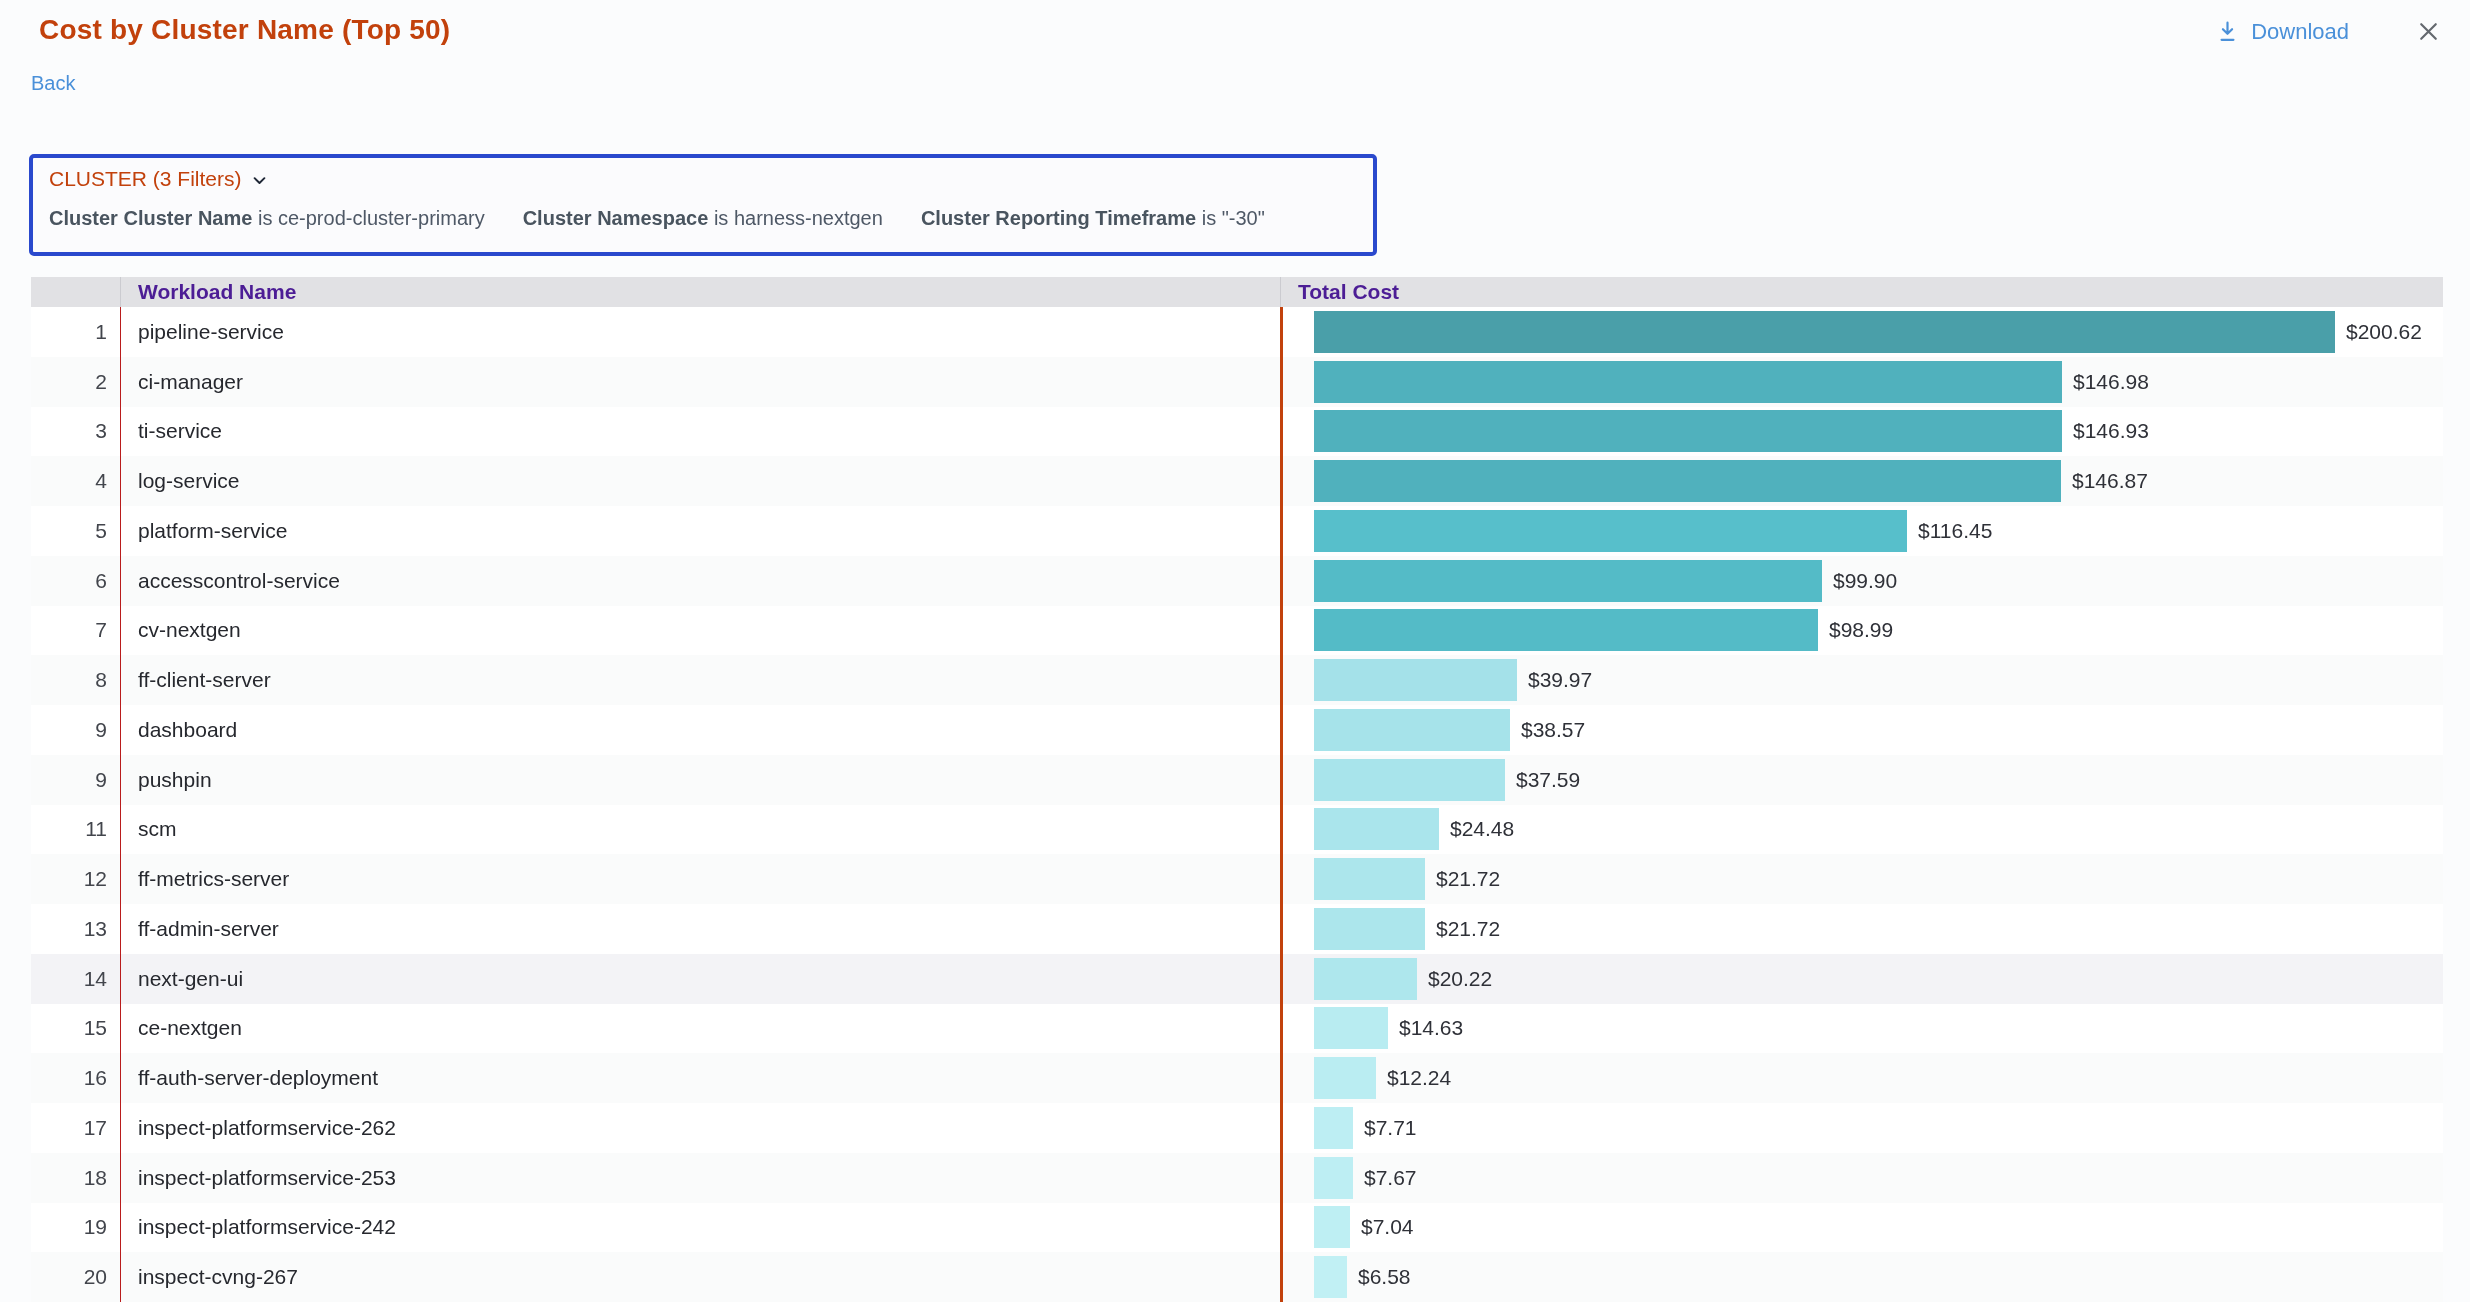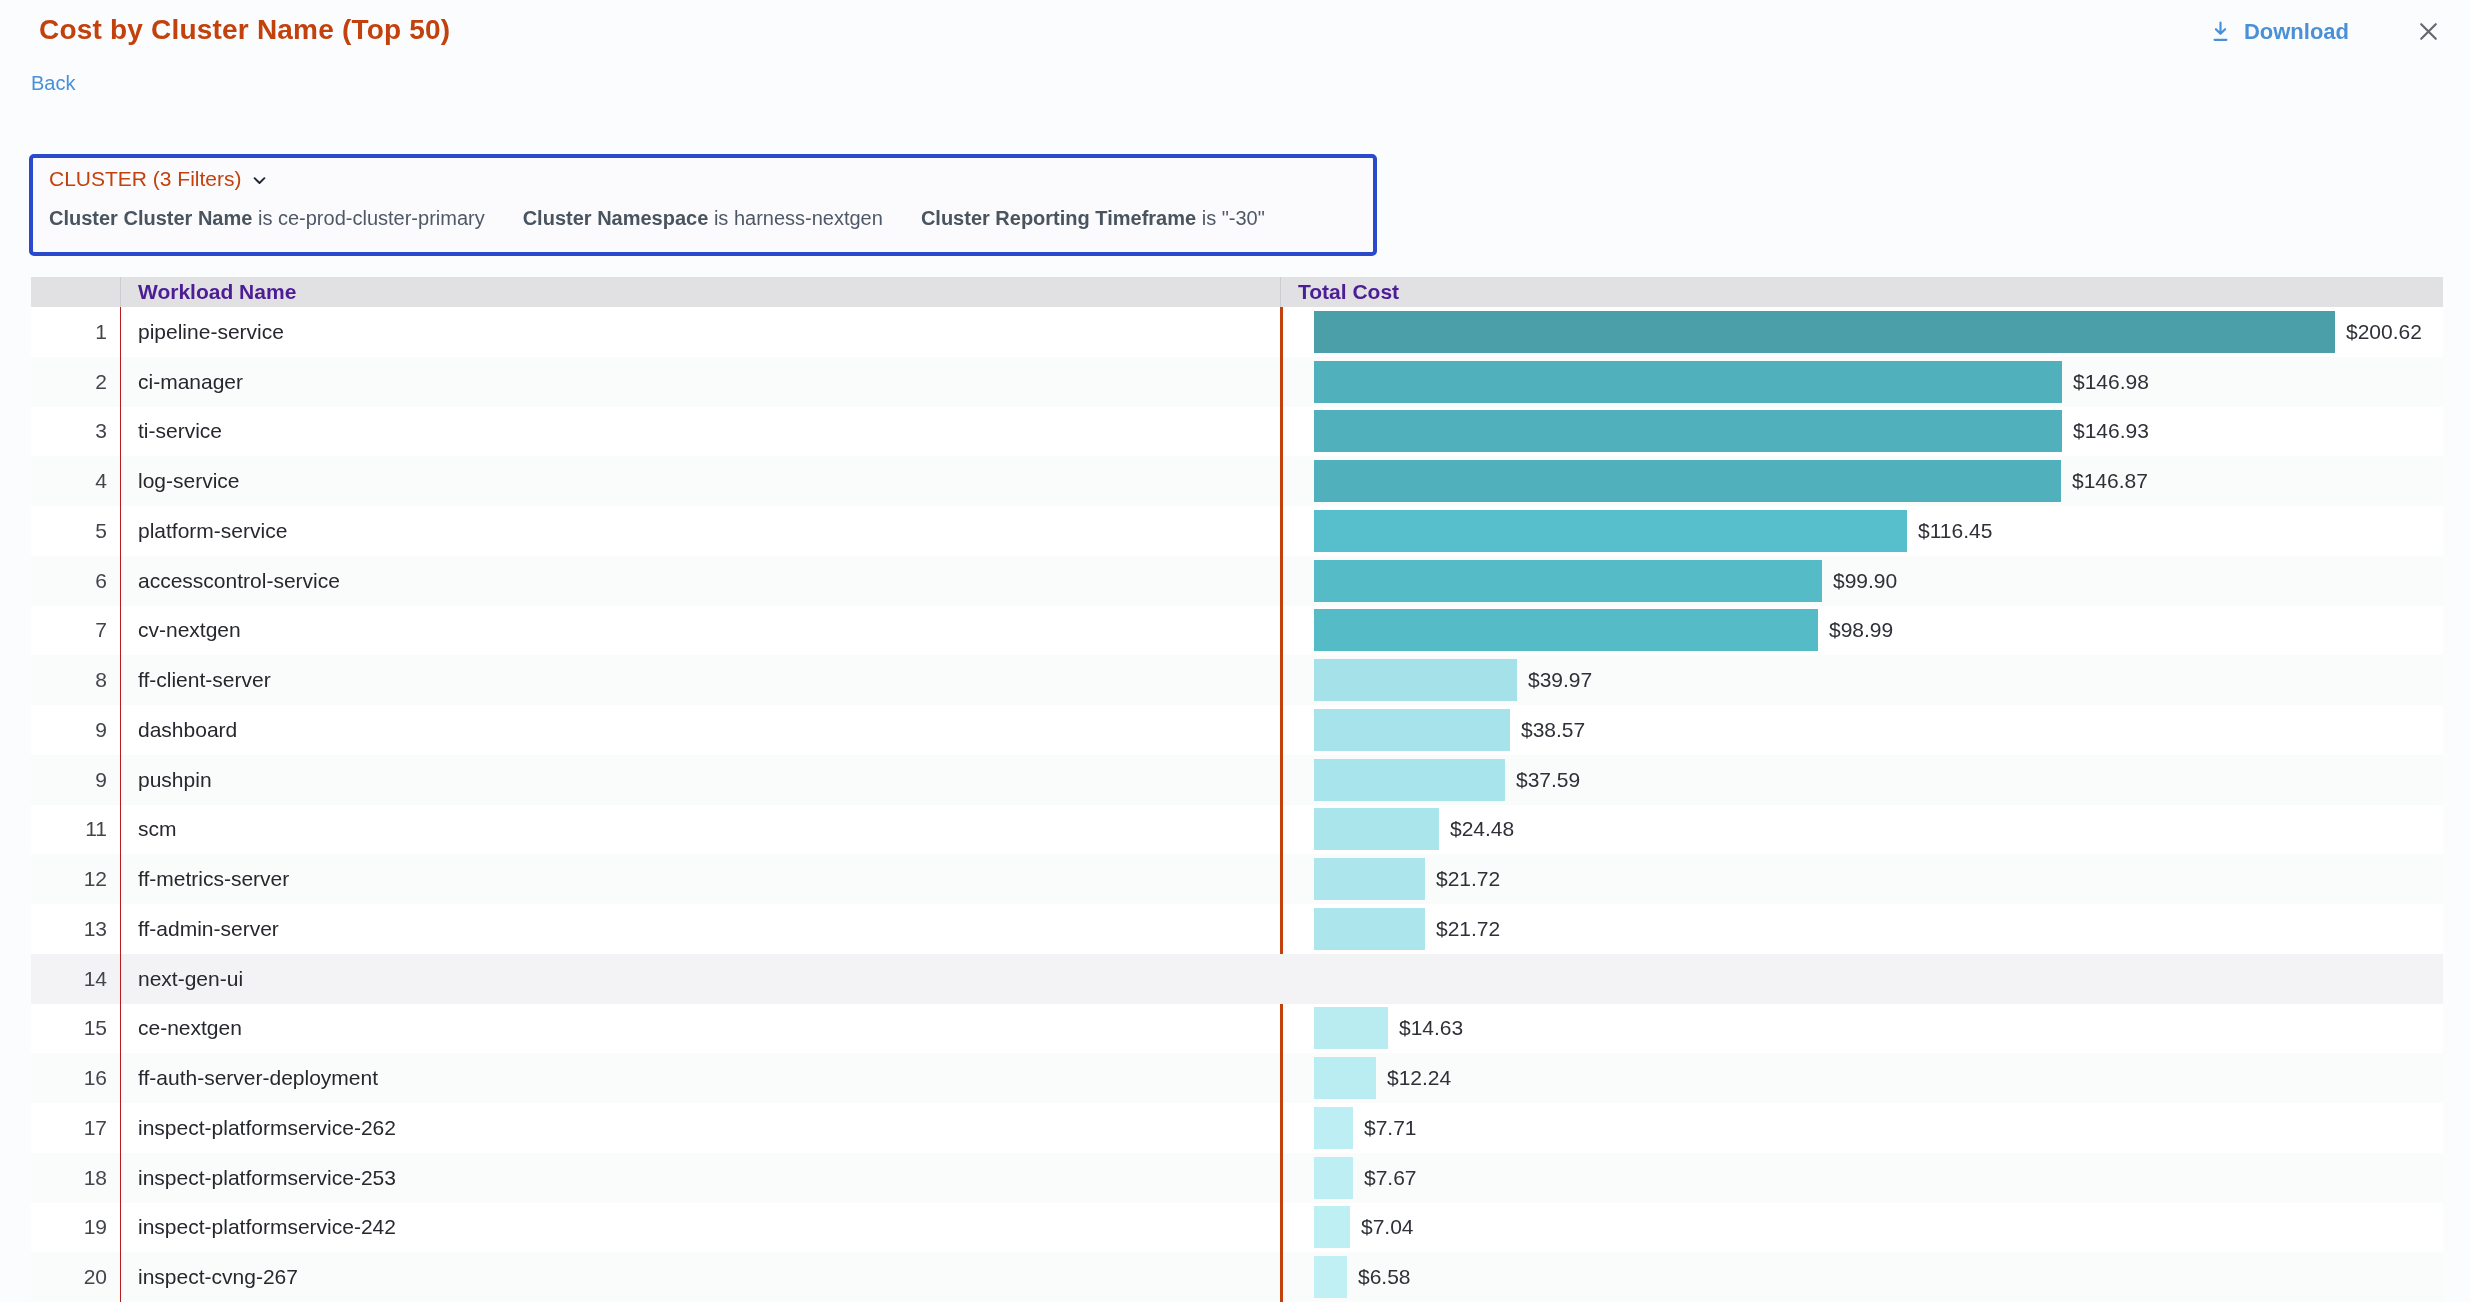--- a/index.html
+++ b/index.html
@@ -12,21 +12,21 @@
   .page-title{
     position:absolute;left:31px;top:6px;margin:8px;
     font-size:28px;font-weight:700;color:#c2410c;letter-spacing:.2px;
   }
   .top-actions{
     position:absolute;top:18px;right:28px;display:flex;align-items:center;
   }
   .download-btn{
     display:flex;align-items:center;gap:11px;
     background:none;border:none;padding:0;cursor:pointer;
-    font-family:inherit;font-size:22px;font-weight:700;color:var(--accent-blue,#4a90d9);
+    font-family:inherit;font-size:22px;font-weight:400;color:var(--accent-blue,#4a90d9);
   }
   .download-btn svg{display:block;}
   .close-btn{
     margin-left:66px;background:none;border:none;padding:0;cursor:pointer;line-height:0;
   }
   .back-link{
     position:absolute;left:31px;top:72px;
     font-size:20px;color:var(--accent-blue,#4a90d9);text-decoration:none;cursor:pointer;
   }
   .filter-box{
@@ -231,20 +231,24 @@
     <div class="cell cell-name">ff-admin-server</div>
     <div class="cell cell-cost">
       <div class="bar" style="width: 111px; background: rgb(172, 230, 236);"></div>
       <span class="bar-label">$21.72</span>
     </div>
   </div>
 
   <div class="trow hl">
     <div class="cell cell-idx">14</div>
     <div class="cell cell-name">next-gen-ui</div>
+    <div class="cell cell-cost">
+      <div class="bar" style="width: 103px; background: rgb(174, 231, 237);"></div>
+      <span class="bar-label">$20.22</span>
+    </div>
   </div>
 
   <div class="trow">
     <div class="cell cell-idx">15</div>
     <div class="cell cell-name">ce-nextgen</div>
     <div class="cell cell-cost">
       <div class="bar" style="width: 74px; background: rgb(184, 236, 241);"></div>
       <span class="bar-label">$14.63</span>
     </div>
   </div>

